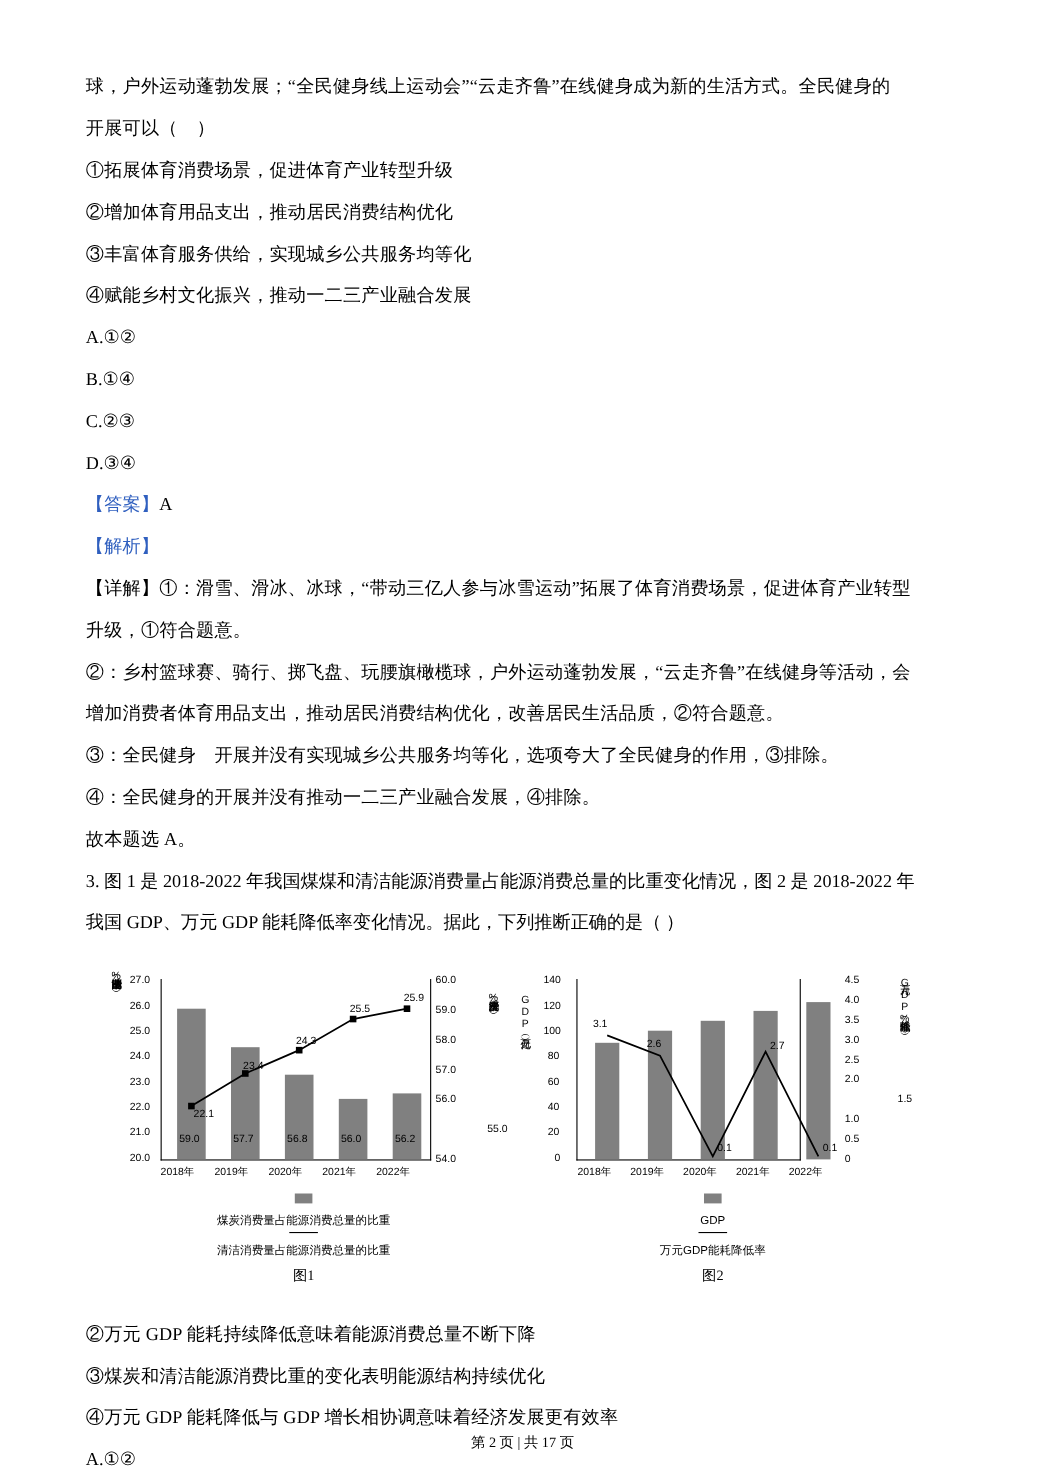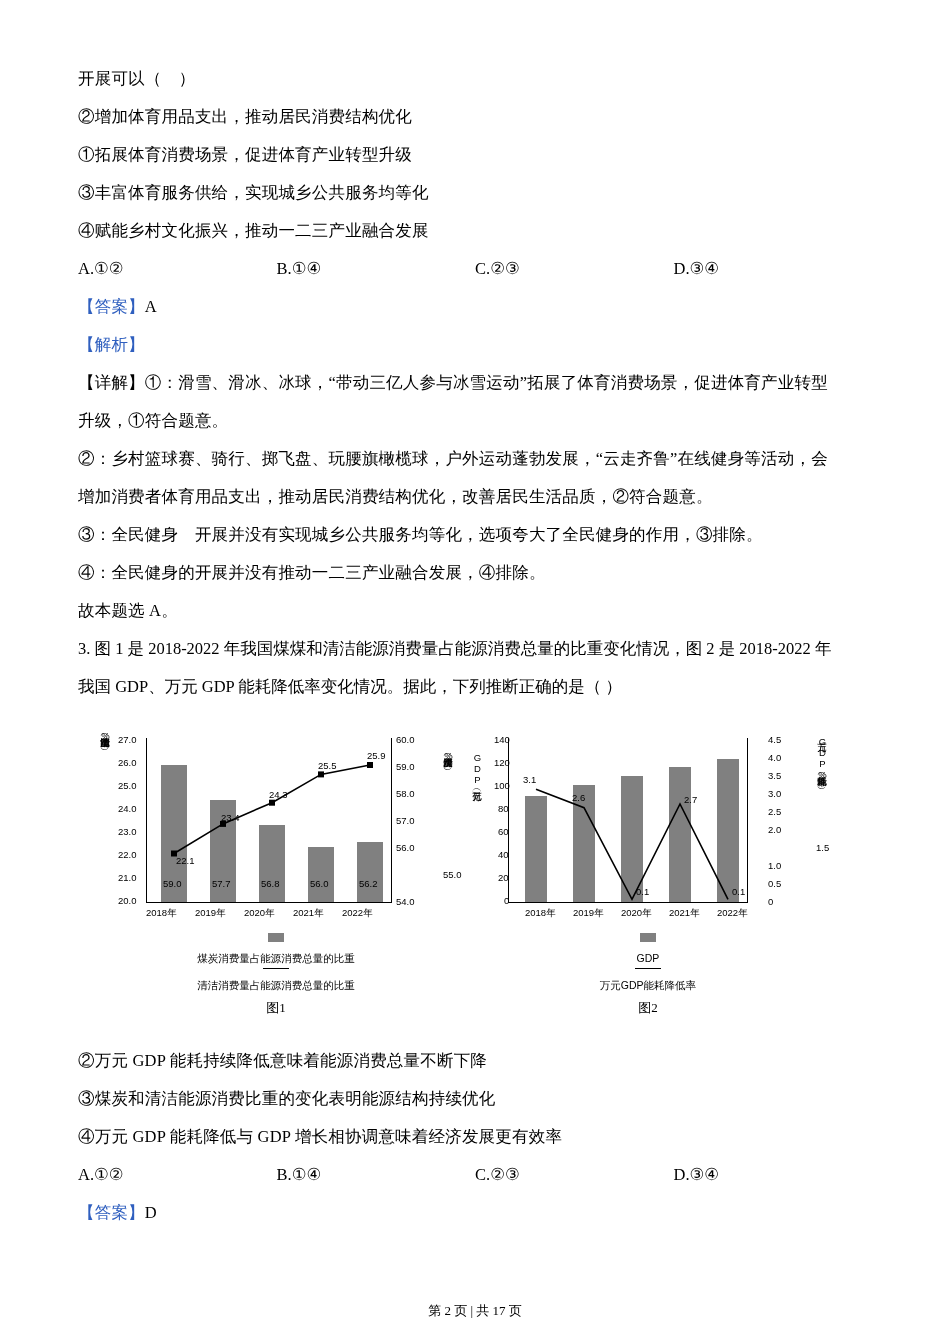--- a/index.html
+++ b/index.html
@@ -27,20 +27,21 @@
     line-height: 38px;
     letter-spacing: 0.2px;
     white-space: pre-wrap;
   }
   .answer-tag { color: #2f5fbf; }
   .blue { color: #2f5fbf; }
   .opts {
     display: flex;
     font-size: 16.5px;
     line-height: 38px;
+    flex-direction: column;
   }
   .opts > span { width: 25%; }
   .q3 {
     font-size: 16.5px;
     line-height: 38px;
   }
   
   .figs {
     position: relative;
     width: 100%;
@@ -139,23 +140,24 @@
     text-align: center;
     font-size: 13px;
     font-family: "Liberation Serif", serif;
   }
 </style>
 </head>
 <body>
 
 <div class="page">
 
+  <div class="ln">球，户外运动蓬勃发展；“全民健身线上运动会”“云走齐鲁”在线健身成为新的生活方式。全民健身的</div>
   <div class="ln">开展可以（    ）</div>
+  <div class="ln">①拓展体育消费场景，促进体育产业转型升级</div>
   <div class="ln">②增加体育用品支出，推动居民消费结构优化</div>
-  <div class="ln">①拓展体育消费场景，促进体育产业转型升级</div>
   <div class="ln">③丰富体育服务供给，实现城乡公共服务均等化</div>
   <div class="ln">④赋能乡村文化振兴，推动一二三产业融合发展</div>
 
   <div class="opts">
     <span>A.①②</span>
     <span>B.①④</span>
     <span>C.②③</span>
     <span>D.③④</span>
   </div>
 
@@ -269,21 +271,21 @@
         <div class="tick-label" style="left:300px; top:40px;">4.0</div>
         <div class="tick-label" style="left:300px; top:58px;">3.5</div>
         <div class="tick-label" style="left:300px; top:76px;">3.0</div>
         <div class="tick-label" style="left:300px; top:94px;">2.5</div>
         <div class="tick-label" style="left:300px; top:112px;">2.0</div>
         <div class="tick-label" style="left:300px; top:130px;margin-left:48px;">1.5</div>
         <div class="tick-label" style="left:300px; top:148px;">1.0</div>
         <div class="tick-label" style="left:300px; top:166px;">0.5</div>
         <div class="tick-label" style="left:300px; top:184px;">0</div>
 
-        <div class="plot" style="left:40px; top:26px; width:240px; height:165px;">
+        <div class="plot" style="left:56px; top:26px; width:204px; height:165px;">
 
           <div class="bar" style="left:16px;  width:22px; height:106.1px;"></div>
           <div class="bar" style="left:64px;  width:22px; height:116.7px;"></div>
           <div class="bar" style="left:112px; width:22px; height:126.1px;"></div>
           <div class="bar" style="left:160px; width:22px; height:135.5px;"></div>
           <div class="bar" style="left:208px; width:22px; height:142.6px;"></div>
 
           <svg width="240" height="165" style="position:absolute; left:0; top:0;">
             <polyline points="27,51.3 75,69.7 123,161.3 171,66.0 219,161.3" fill="none" stroke="#000" stroke-width="1.6"></polyline>
           </svg>

